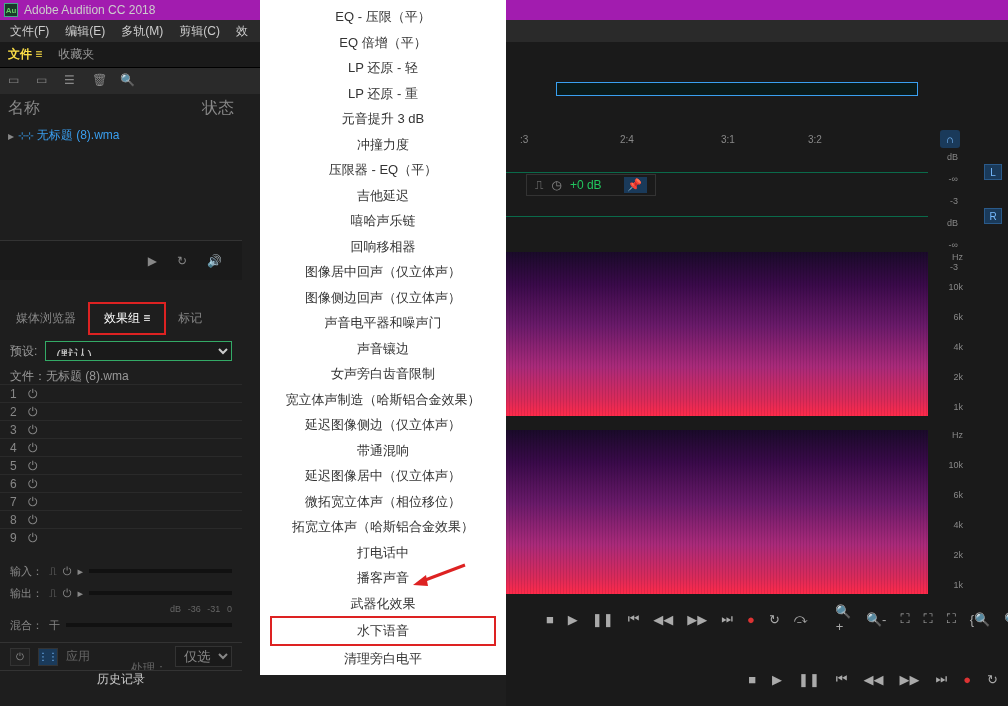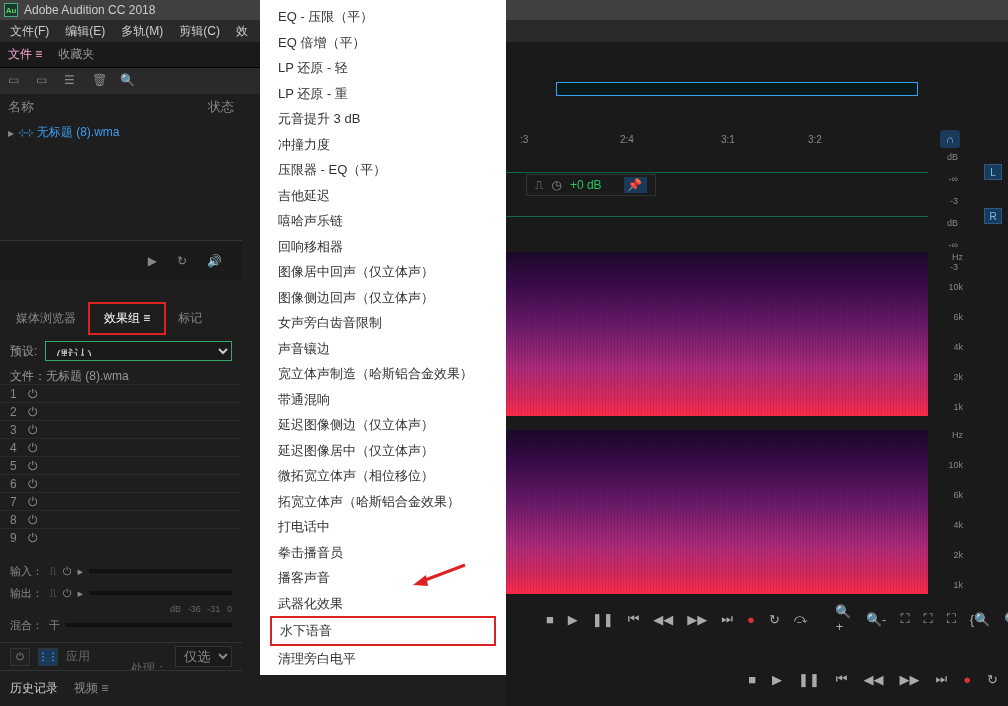--- a/index.html
+++ b/index.html
@@ -1,32 +1,32 @@
 <!DOCTYPE html>
 <html><head>
 <meta charset="utf-8">
 <style>
 * { margin: 0; padding: 0; box-sizing: border-box; font-family: "Microsoft YaHei", Arial, sans-serif; }
 body { background: #1e1e1e; width: 1008px; height: 706px; overflow: hidden; font-size: 12px; color: #ccc; position: relative; }
 
-.title-bar { background: #404040; height: 20px; display: flex; align-items: center; padding: 0 4px; }
+.title-bar { background: #a21caf; height: 20px; display: flex; align-items: center; padding: 0 4px; }
 .title-bar .app-icon { width: 14px; height: 14px; background: #1a3a2a; border: 1px solid #4a8; margin-right: 6px; display: flex; align-items: center; justify-content: center; font-size: 8px; color: #6c6; font-weight: bold; }
 
 .menu-bar { background: #2a2a2a; height: 22px; display: flex; align-items: center; padding: 0 4px; gap: 4px; }
 .menu-item { padding: 2px 6px; color: #ccc; cursor: pointer; }
 
 .panel-tabs { background: #1a1a1a; height: 26px; display: flex; align-items: center; padding: 0 8px; gap: 16px; border-bottom: 1px solid #000; }
 .panel-tab { color: #999; cursor: pointer; }
-.panel-tab.active { color: #f9a8d4; }
+.panel-tab.active { color: #fde047; font-weight: bold; }
 
 .toolbar { background: #2a2a2a; height: 26px; display: flex; align-items: center; padding: 0 8px; gap: 12px; }
 .toolbar-icon { width: 16px; height: 16px; color: #888; cursor: pointer; }
 
 .left-panel { position: absolute; left: 0; top: 94px; width: 242px; bottom: 0; background: #1e1e1e; }
-.file-header { display: flex; padding: 4px 8px; color: #888; font-size: 13px; }
+.file-header { display: flex; padding: 4px 8px; color: #888; font-size: 16px; }
 .file-header .col-name { flex: 1; }
 .file-item { display: flex; align-items: center; padding: 4px 8px; color: #3a9ff0; cursor: pointer; }
 .file-item .tree-arrow { margin-right: 4px; color: #888; }
 .file-item .wave-icon { margin-right: 4px; font-size: 10px; color: #3a9ff0; letter-spacing: -1px; }
 
 .playback-bar { position: absolute; top: 240px; left: 0; width: 242px; height: 40px; display: flex; align-items: center; justify-content: flex-end; gap: 20px; padding-right: 20px; background: #1a1a1a; border-top: 1px solid #333; }
 .play-icon { color: #888; cursor: pointer; }
 
 .mid-tabs { position: absolute; top: 300px; left: 0; width: 242px; height: 36px; display: flex; align-items: center; background: #1e1e1e; gap: 4px; padding: 0 8px; }
 .mid-tab { padding: 4px 8px; color: #888; cursor: pointer; }
@@ -46,25 +46,25 @@
 .io-section { position: absolute; top: 560px; left: 0; width: 242px; }
 .io-row { display: flex; align-items: center; height: 22px; padding: 0 10px; gap: 6px; color: #888; font-size: 11px; }
 .small-meter { flex: 1; height: 4px; background: #111; }
 .db-labels { display: flex; justify-content: space-between; padding: 0 10px 0 170px; font-size: 9px; color: #666; }
 
 .bottom-controls { position: absolute; bottom: 36px; left: 0; width: 242px; height: 28px; display: flex; align-items: center; padding: 0 10px; gap: 8px; border-top: 1px solid #333; }
 .bc-btn { width: 20px; height: 18px; background: #222; border: 1px solid #333; cursor: pointer; display: flex; align-items: center; justify-content: center; color: #888; font-size: 10px; }
 .bc-label { color: #666; margin-left: auto; margin-top: 24px; }
 .bc-select { background: #1a1a1a; border: 1px solid #333; color: #888; padding: 1px 4px; }
 
-.history-tabs { position: absolute; bottom: 0; left: 0; width: 242px; height: 36px; display: flex; align-items: center; padding: 0 10px; gap: 16px; background: #1e1e1e; border-top: 1px solid #333; }
+.history-tabs { position: absolute; bottom: 0; left: 0; width: 242px; height: 36px; display: flex; align-items: center; padding: 0 10px; gap: 16px; background: #1e1e1e; border-top: 1px solid #333; flex-direction: column; }
 
 
 .dropdown-menu { position: absolute; top: 0; left: 260px; width: 246px; background: #fff; z-index: 100; padding: 4px 0; max-height: 706px; overflow: visible; }
-.dropdown-item { padding: 3px 18px; color: #333; font-size: 13px; cursor: pointer; white-space: nowrap; line-height: 1.5; }
+.dropdown-item { padding: 3px 18px; color: #333; font-size: 13px; cursor: pointer; white-space: nowrap; line-height: 1.5; text-align: center; }
 .dropdown-item.boxed { border: 2px solid #d22; margin: 0 10px; padding: 3px 8px; }
 
 
 .annotation-arrow { position: absolute; top: 560px; left: 410px; z-index: 101; pointer-events: none; }
 
 
 .right-area { position: absolute; left: 506px; top: 42px; right: 0; bottom: 0; background: #1a1a1a; }
 .timeline-header { height: 60px; background: #1a1a1a; position: relative; }
 .nav-overview { position: absolute; top: 40px; left: 50px; right: 90px; height: 14px; border: 1px solid #3a9ff0; background: #0a1a1a; }
 .timeline-ruler { position: absolute; top: 88px; left: 0; right: 80px; height: 22px; background: #1a1a1a; display: flex; color: #888; font-size: 10px; }
@@ -248,30 +248,30 @@
     <div class="dropdown-item">LP 还原 - 轻</div>
     <div class="dropdown-item">LP 还原 - 重</div>
     <div class="dropdown-item">元音提升 3 dB</div>
     <div class="dropdown-item">冲撞力度</div>
     <div class="dropdown-item">压限器 - EQ（平）</div>
     <div class="dropdown-item">吉他延迟</div>
     <div class="dropdown-item">嘻哈声乐链</div>
     <div class="dropdown-item">回响移相器</div>
     <div class="dropdown-item">图像居中回声（仅立体声）</div>
     <div class="dropdown-item">图像侧边回声（仅立体声）</div>
+    <div class="dropdown-item">声音电平器和噪声门</div>
+    <div class="dropdown-item">声音镶边</div>
     <div class="dropdown-item">女声旁白齿音限制</div>
-    <div class="dropdown-item">声音镶边</div>
     <div class="dropdown-item">宽立体声制造（哈斯铝合金效果）</div>
+    <div class="dropdown-item">延迟图像侧边（仅立体声）</div>
     <div class="dropdown-item">带通混响</div>
-    <div class="dropdown-item">延迟图像侧边（仅立体声）</div>
     <div class="dropdown-item">延迟图像居中（仅立体声）</div>
     <div class="dropdown-item">微拓宽立体声（相位移位）</div>
     <div class="dropdown-item">拓宽立体声（哈斯铝合金效果）</div>
     <div class="dropdown-item">打电话中</div>
-    <div class="dropdown-item">拳击播音员</div>
     <div class="dropdown-item">播客声音</div>
     <div class="dropdown-item">武器化效果</div>
     <div class="dropdown-item boxed">水下语音</div>
     <div class="dropdown-item">清理旁白电平</div>
   </div>
 
 <svg class="annotation-arrow" width="60" height="30">
   <line x1="55" y1="5" x2="10" y2="22" stroke="#d22" stroke-width="3"></line>
   <polygon points="3,25 16,15 18,26" fill="#d22"></polygon>
 </svg>

